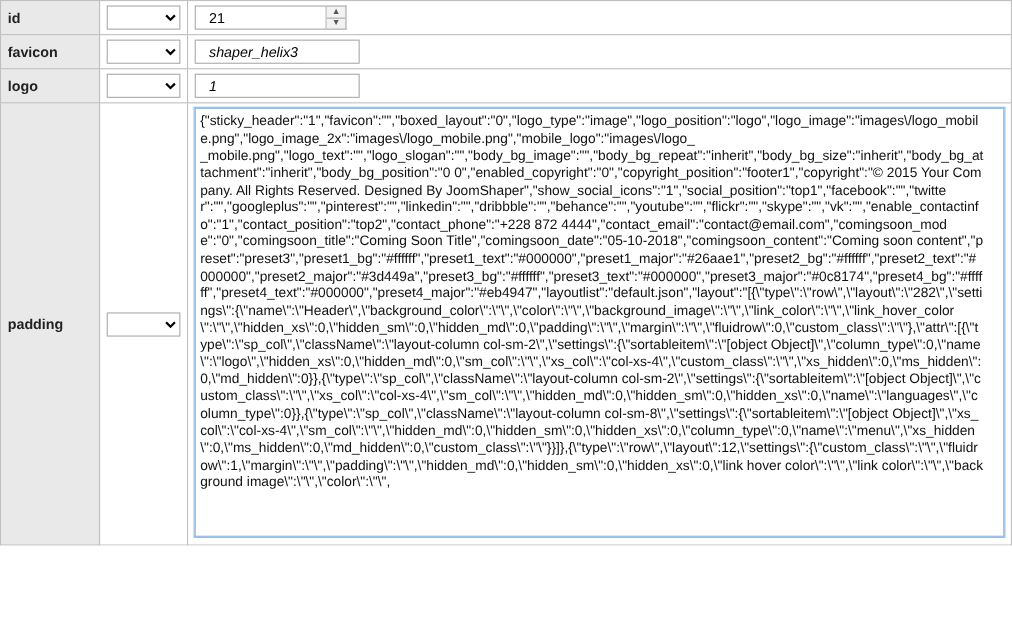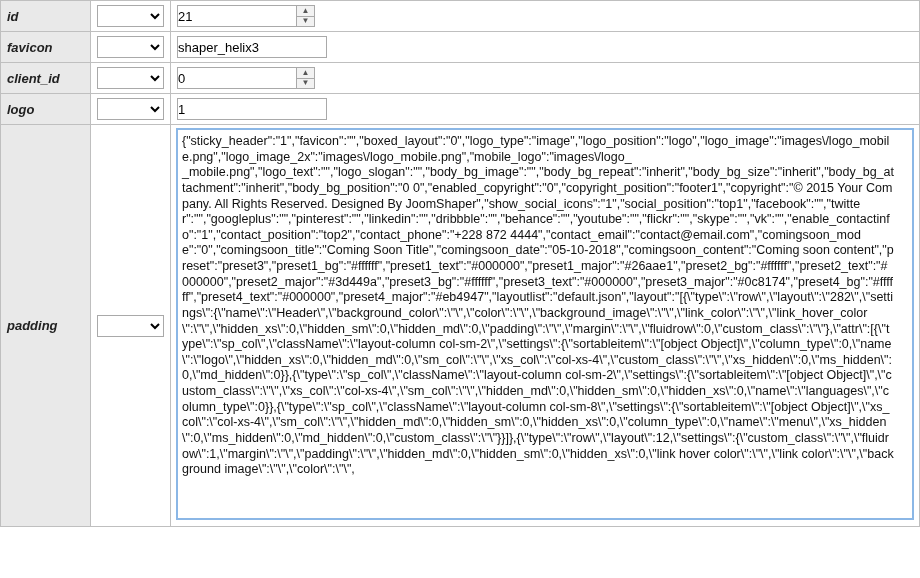--- a/index.html
+++ b/index.html
@@ -24,21 +24,20 @@
     padding: 4px 6px;
     vertical-align: top;
   }
   table.grid th {
     background: #e9e9e9;
     text-align: left;
     font-weight: bold;
     width: 80px;
     vertical-align: middle;
     font-size: 13px;
-    font-style: italic;
   }
   col.label  { width: 90px; }
   col.select { width: 80px; }
   col.value  { width: auto; }
 
   .sel {
     width: 100%;
     min-width: 60px;
     height: 22px;
     box-sizing: border-box;
@@ -49,21 +48,21 @@
   .sel-cell { vertical-align: middle; }
 
   .num-wrap, .txt-wrap {
     display: flex;
     align-items: center;
     gap: 0;
   }
   input.num, input.txt {
     height: 22px;
     box-sizing: border-box;
-    padding: 2px 0;
+    padding: 2px 12px;
     font-size: 13px;
     border: 1px solid #a9a9a9;
     background: #fff;
     color: #000;
   }
   input.num { width: 120px; }
   .spin {
     display: flex;
     flex-direction: column;
     border: 1px solid #a9a9a9;
@@ -79,21 +78,21 @@
     align-items: center;
     justify-content: center;
     font-size: 8px;
     line-height: 1;
     cursor: pointer;
     user-select: none;
     color: #555;
   }
   .spin div:first-child { border-bottom: 1px solid #a9a9a9; }
 
-  input.txt.w150 { width: 150px; }
+  input.txt.w150 { width: 150px; font-style: italic; }
   input.txt.w260 { width: 260px; }
 
   .params-area-wrap {
     position: relative;
   }
   textarea.params {
     width: 100%;
     height: 390px;
     box-sizing: border-box;
     resize: none;
@@ -145,35 +144,20 @@
   <tr>
     <th>favicon</th>
     <td class="sel-cell">
       <select class="sel"></select>
     </td>
     <td class="value-cell">
       <input class="txt w150" type="text" value="shaper_helix3" style="">
     </td>
   </tr>
 
-  <tr>
-    <th>client_id</th>
-    <td class="sel-cell">
-      <select class="sel"></select>
-    </td>
-    <td class="value-cell">
-      <div class="num-wrap">
-        <input class="num" type="text" value="0" style="">
-        <div class="spin">
-          <div>▲</div>
-          <div>▼</div>
-        </div>
-      </div>
-    </td>
-  </tr>
 
   <tr>
     <th>logo</th>
     <td class="sel-cell">
       <select class="sel"></select>
     </td>
     <td class="value-cell">
       <input class="txt w150" type="text" value="1" style="">
     </td>
   </tr>

